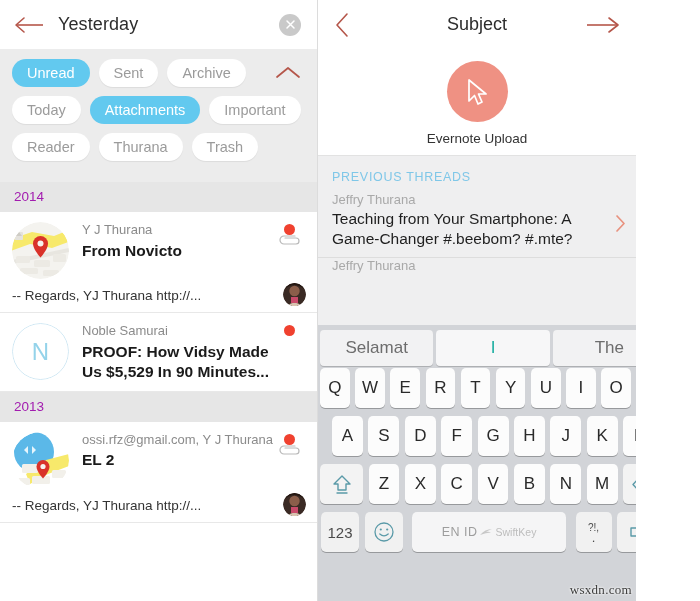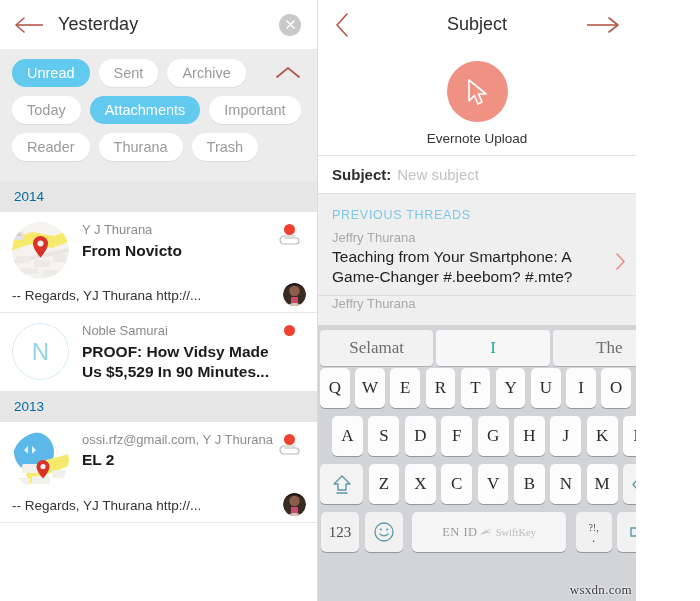--- a/index.html
+++ b/index.html
@@ -42,21 +42,21 @@
   }
   .collapse-chevron svg { display: block; }
 
   .results-bar {
     height: 33px; line-height: 33px; padding-left: 14px;
     font-size: 13.5px; color: #b0b0b0; background: #fff;
     border-bottom: 1px solid #e6e6e6;
   }
   .year-bar {
     height: 30px; line-height: 30px; padding-left: 14px;
-    font-size: 13.5px; color: #0369a1; background: #e6e6e6;
+    font-size: 13.5px; color: #a21caf; background: #e6e6e6;
   }
 
   .mail-item { background: #fff; padding: 10px 12px 9px 12px; border-bottom: 1px solid #e8e8e8; position: relative; }
   .mail-top { display: flex; align-items: flex-start; }
   .thumb { width: 57px; height: 57px; flex: 0 0 auto; border-radius: 50%; overflow: hidden; position: relative; }
   .thumb svg { display: block; }
   .avatar-letter {
     width: 57px; height: 57px; border-radius: 50%; border: 1.4px solid #cfe7f3;
     display: flex; align-items: center; justify-content: center;
     font-size: 24px; color: #94d3ea; font-weight: 300;
@@ -110,21 +110,21 @@
   }
   .thread-sender { font-size: 13px; color: #a9a9a9; margin-bottom: 2px; }
   .thread-subject { font-size: 15.5px; color: #1f1f1f; line-height: 1.28; }
   .thread-chevron { position: absolute; right: 10px; top: 22px; }
   .thread-chevron svg { display: block; }
   .thread-divider { height: 1px; background: #dddddd; margin-left: 0; }
 
   
   .keyboard {
     position: absolute; left: 0; bottom: 0; width: 350px; height: 276px;
-    background: #d2d4d8; padding-top: 0; font-family: Liberation Serif, serif;
+    background: #d2d4d8; padding-top: 0;
   }
   .suggest-bar { display: flex; height: 43px; align-items: center; padding: 3px 2px 0 2px; gap: 3px; }
   .suggest {
     flex: 1; height: 36px; background: #f2f2f3; border-radius: 4px;
     display: flex; align-items: center; justify-content: center;
     font-size: 17px; color: #6d6d6d; box-shadow: 0 1px 0 rgba(0,0,0,.17);
   }
   .suggest.center { background: #f7f7f8; color: #1aada0; }
   .krow { display: flex; justify-content: center; gap: 5.5px; margin-bottom: 8px; }
   .krow.r2 { padding: 0 14px; justify-content: space-between; }
@@ -353,24 +353,20 @@
 
     <div class="evernote-block">
       <div class="evernote-circle">
         <svg width="26" height="30" viewBox="0 0 26 30">
           <path d="M5 3 L5 24 L10.5 18.5 L14 27 L18 25 L14.5 17 L22 17 Z" fill="#ef9183" stroke="#ffffff" stroke-width="1.7" stroke-linejoin="round"></path>
         </svg>
       </div>
       <div class="evernote-label">Evernote Upload</div>
     </div>
 
-    <div class="subject-row">
-      <span class="subject-key">Subject:</span>
-      <span class="subject-placeholder">New subject</span>
-    </div>
 
     <div class="threads-header">PREVIOUS THREADS</div>
 
     <div class="thread-item">
       <div class="thread-sender">Jeffry Thurana</div>
       <div class="thread-subject">Teaching from Your Smartphone: A Game-Changer #.beebom? #.mte?</div>
       <span class="thread-chevron">
         <svg width="11" height="19" viewBox="0 0 11 19">
           <path d="M2 2 L9 9.5 L2 17" stroke="#e8927f" stroke-width="1.7" fill="none" stroke-linecap="round" stroke-linejoin="round"></path>
         </svg>

